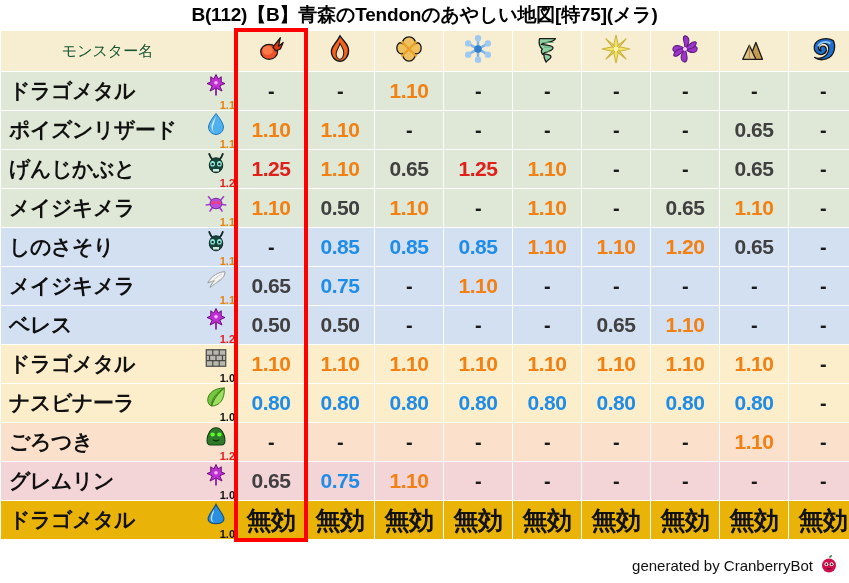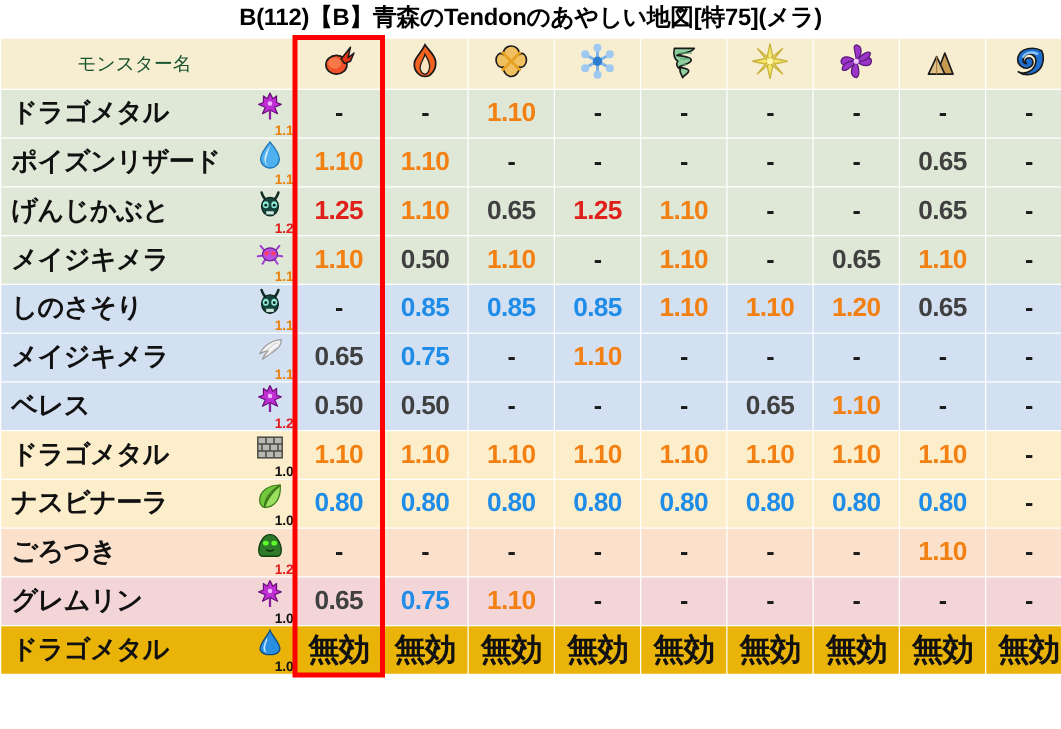--- a/index.html
+++ b/index.html
@@ -524,14 +524,28 @@
             <td class="val rb-gray v-muko">無効</td>
             <td class="val rb-gray v-muko">無効</td>
             <td class="val rb-gray v-muko">無効</td>
             <td class="val rb-gray v-muko">無効</td>
           </tr>
         </tbody>
     </table>
     <div id="redbox" style="left: 234px; top: -2px; width: 74px; height: 514px;"></div>
   </div>
 
+  <div id="footer">
+    <span>generated by CranberryBot</span>
+    <span class="berry">
+      <svg width="20" height="20" viewBox="0 0 20 20">
+        <path d="M10 3 C11 1 13 1 13 1 C13 2.6 11.6 3.6 10.6 3.9" fill="#2f7d32"></path>
+        <circle cx="10" cy="11.5" r="7" fill="#d0104c"></circle>
+        <circle cx="7.4" cy="10.2" r="1.9" fill="#ffffff"></circle>
+        <circle cx="12.6" cy="10.2" r="1.9" fill="#ffffff"></circle>
+        <circle cx="7.4" cy="10.3" r="1.0" fill="#111111"></circle>
+        <circle cx="12.6" cy="10.3" r="1.0" fill="#111111"></circle>
+        <path d="M6.6 14.2 Q10 17 13.4 14.2 Z" fill="#7a0a2c"></path>
+      </svg>
+    </span>
+  </div>
 
 </div>
 
 </body></html>

